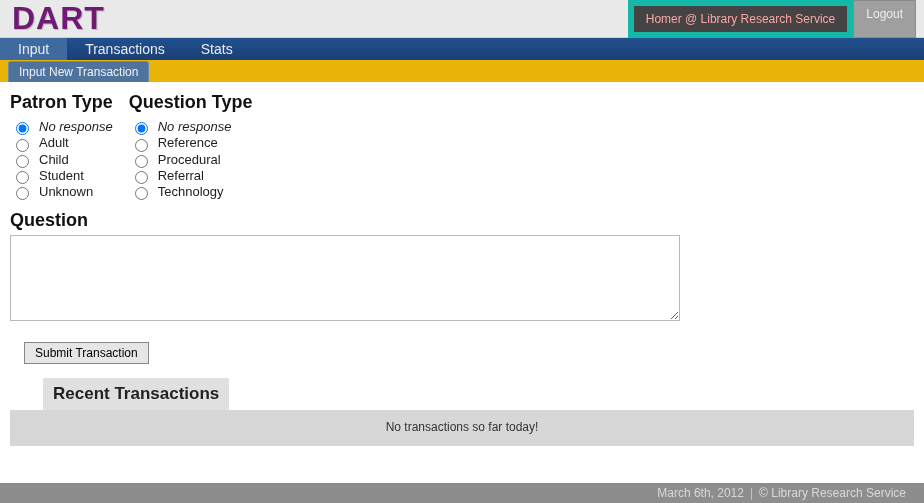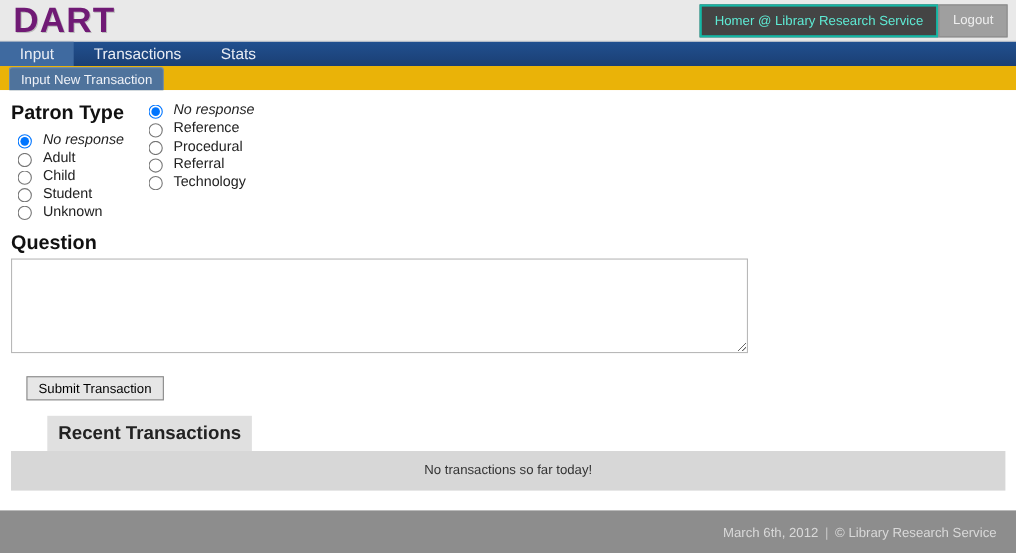--- a/index.html
+++ b/index.html
@@ -25,24 +25,24 @@
     font-family: Liberation Sans, sans-serif;
     font-size: 32px;
     font-weight: 900;
     letter-spacing: 1px;
     color: #701a75;
     text-shadow: 1px 1px 0 #bbb;
   }
   .topright { display: flex; }
   .user-chip {
     background: #444;
-    color: #5eead4;
+    color: #fca5a5;
     font-size: 12px;
     padding: 6px 12px;
-    border: 2px solid #14b8a6;
+    border: 6px solid #14b8a6;
   }
   .logout-chip {
     background: #9f9f9f;
     color: #eee;
     font-size: 12px;
     padding: 6px 12px;
     border: 1px solid #8a8a8a;
     cursor: pointer;
   }
   .nav {
@@ -145,21 +145,21 @@
     color: #333;
     font-size: 12px;
     padding: 10px 8px 12px 8px;
     width: 100%;
     text-align: center;
   }
   .footer {
     background: #8d8d8d;
     color: #d9d9d9;
     font-size: 12px;
-    height: 39px;
+    height: 20px;
     display: flex;
     align-items: center;
     justify-content: flex-end;
     padding-right: 18px;
     position: absolute;
     bottom: 0;
     width: 924px;
   }
   .footer .sep { margin: 0 6px; color: #c7c7c7; }
 </style>
@@ -208,20 +208,21 @@
           <span>Student</span>
         </label>
         <label class="radio-row">
           <input type="radio" name="patron" style="">
           <span>Unknown</span>
         </label>
       </div>
     </div>
 
     <div class="field-col">
+      <h2>Question Type</h2>
       <div class="radio-list">
         <label class="radio-row selected">
           <input type="radio" name="qtype" checked="" style="">
           <span>No response</span>
         </label>
         <label class="radio-row">
           <input type="radio" name="qtype" style="">
           <span>Reference</span>
         </label>
         <label class="radio-row">

